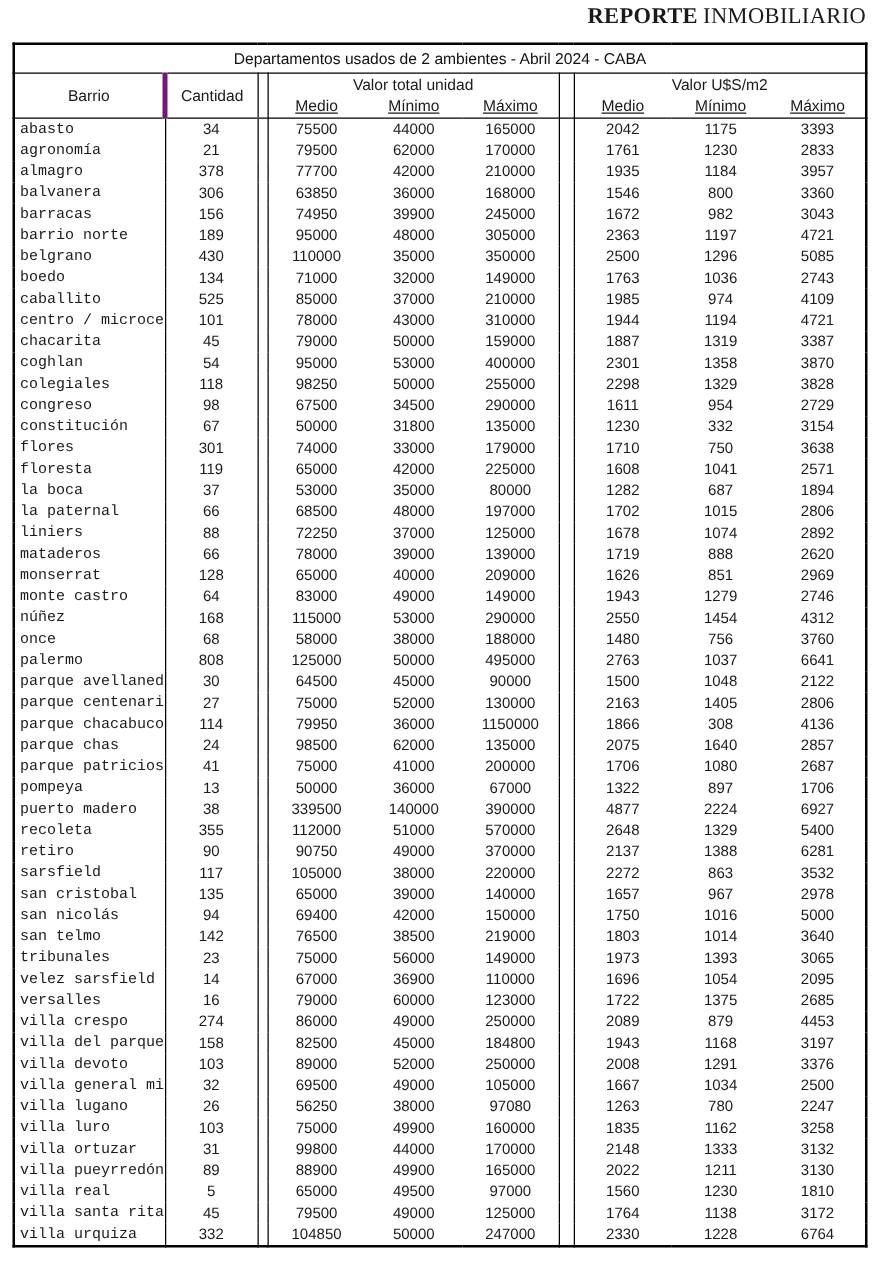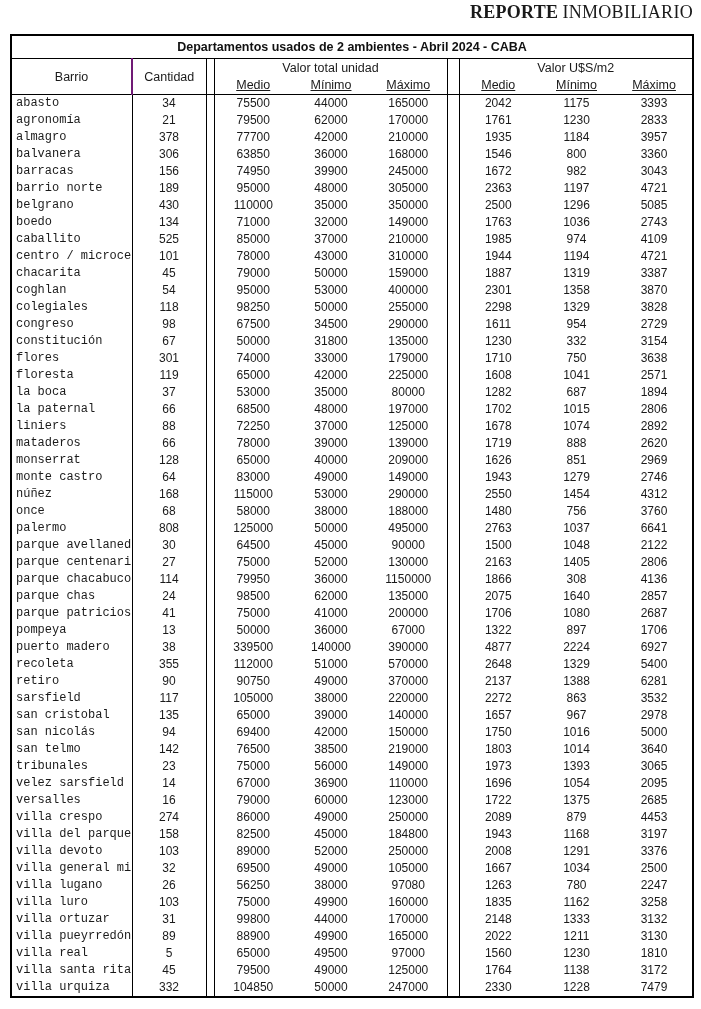--- a/index.html
+++ b/index.html
@@ -14,28 +14,28 @@
   }
   .brand .b{font-weight:700;}
   .brand .r{font-weight:400;margin-left:4px;}
   table.report{
     position:absolute;left:10px;top:34px;width:682px;
     border-collapse:collapse;border:2px solid #000;table-layout:fixed;
     background:#fff;
   }
   td,th{padding:0;margin:0;overflow:hidden;white-space:nowrap;font-weight:400;}
   .title{
-    font-weight:700;font-size:12.5px;text-align:center;height:22px;
+    font-weight:400;font-size:12.5px;text-align:center;height:22px;
     border-bottom:1px solid #000;vertical-align:middle;
   }
   thead th{font-size:12.5px;text-align:center;vertical-align:middle;color:#1a1a1a;}
   tr.h1 th{height:17px;}
   tr.h2 th{height:18px;text-decoration:underline;}
   .hb{border-bottom:1px solid #000;}
-  .vr{border-right:2px solid #701a75;}
+  .vr{border-right:4px solid #701a75;}
   .spacer{border-left:1px solid #000;border-right:1px solid #000;}
   tbody td{font-size:12px;height:17px;line-height:17px;text-align:center;color:#1a1a1a;}
   tbody td.barrio{text-align:left;padding-left:4px;border-right:1px solid #000;font-family:Liberation Mono, monospace;}
 </style>
 </head>
 <body>
 
 <div class="brand">
   <span class="b">REPORTE</span><span class="r">INMOBILIARIO</span>
 </div>
@@ -702,16 +702,16 @@
       <tr>
         <td class="barrio">villa urquiza</td>
         <td class="num">332</td>
         <td class="spacer"></td>
         <td class="num">104850</td>
         <td class="num">50000</td>
         <td class="num">247000</td>
         <td class="spacer"></td>
         <td class="num">2330</td>
         <td class="num">1228</td>
-        <td class="num">7479</td>
+        <td class="num">6764</td>
       </tr>
     </tbody>
 </table>
 
 </body></html>

